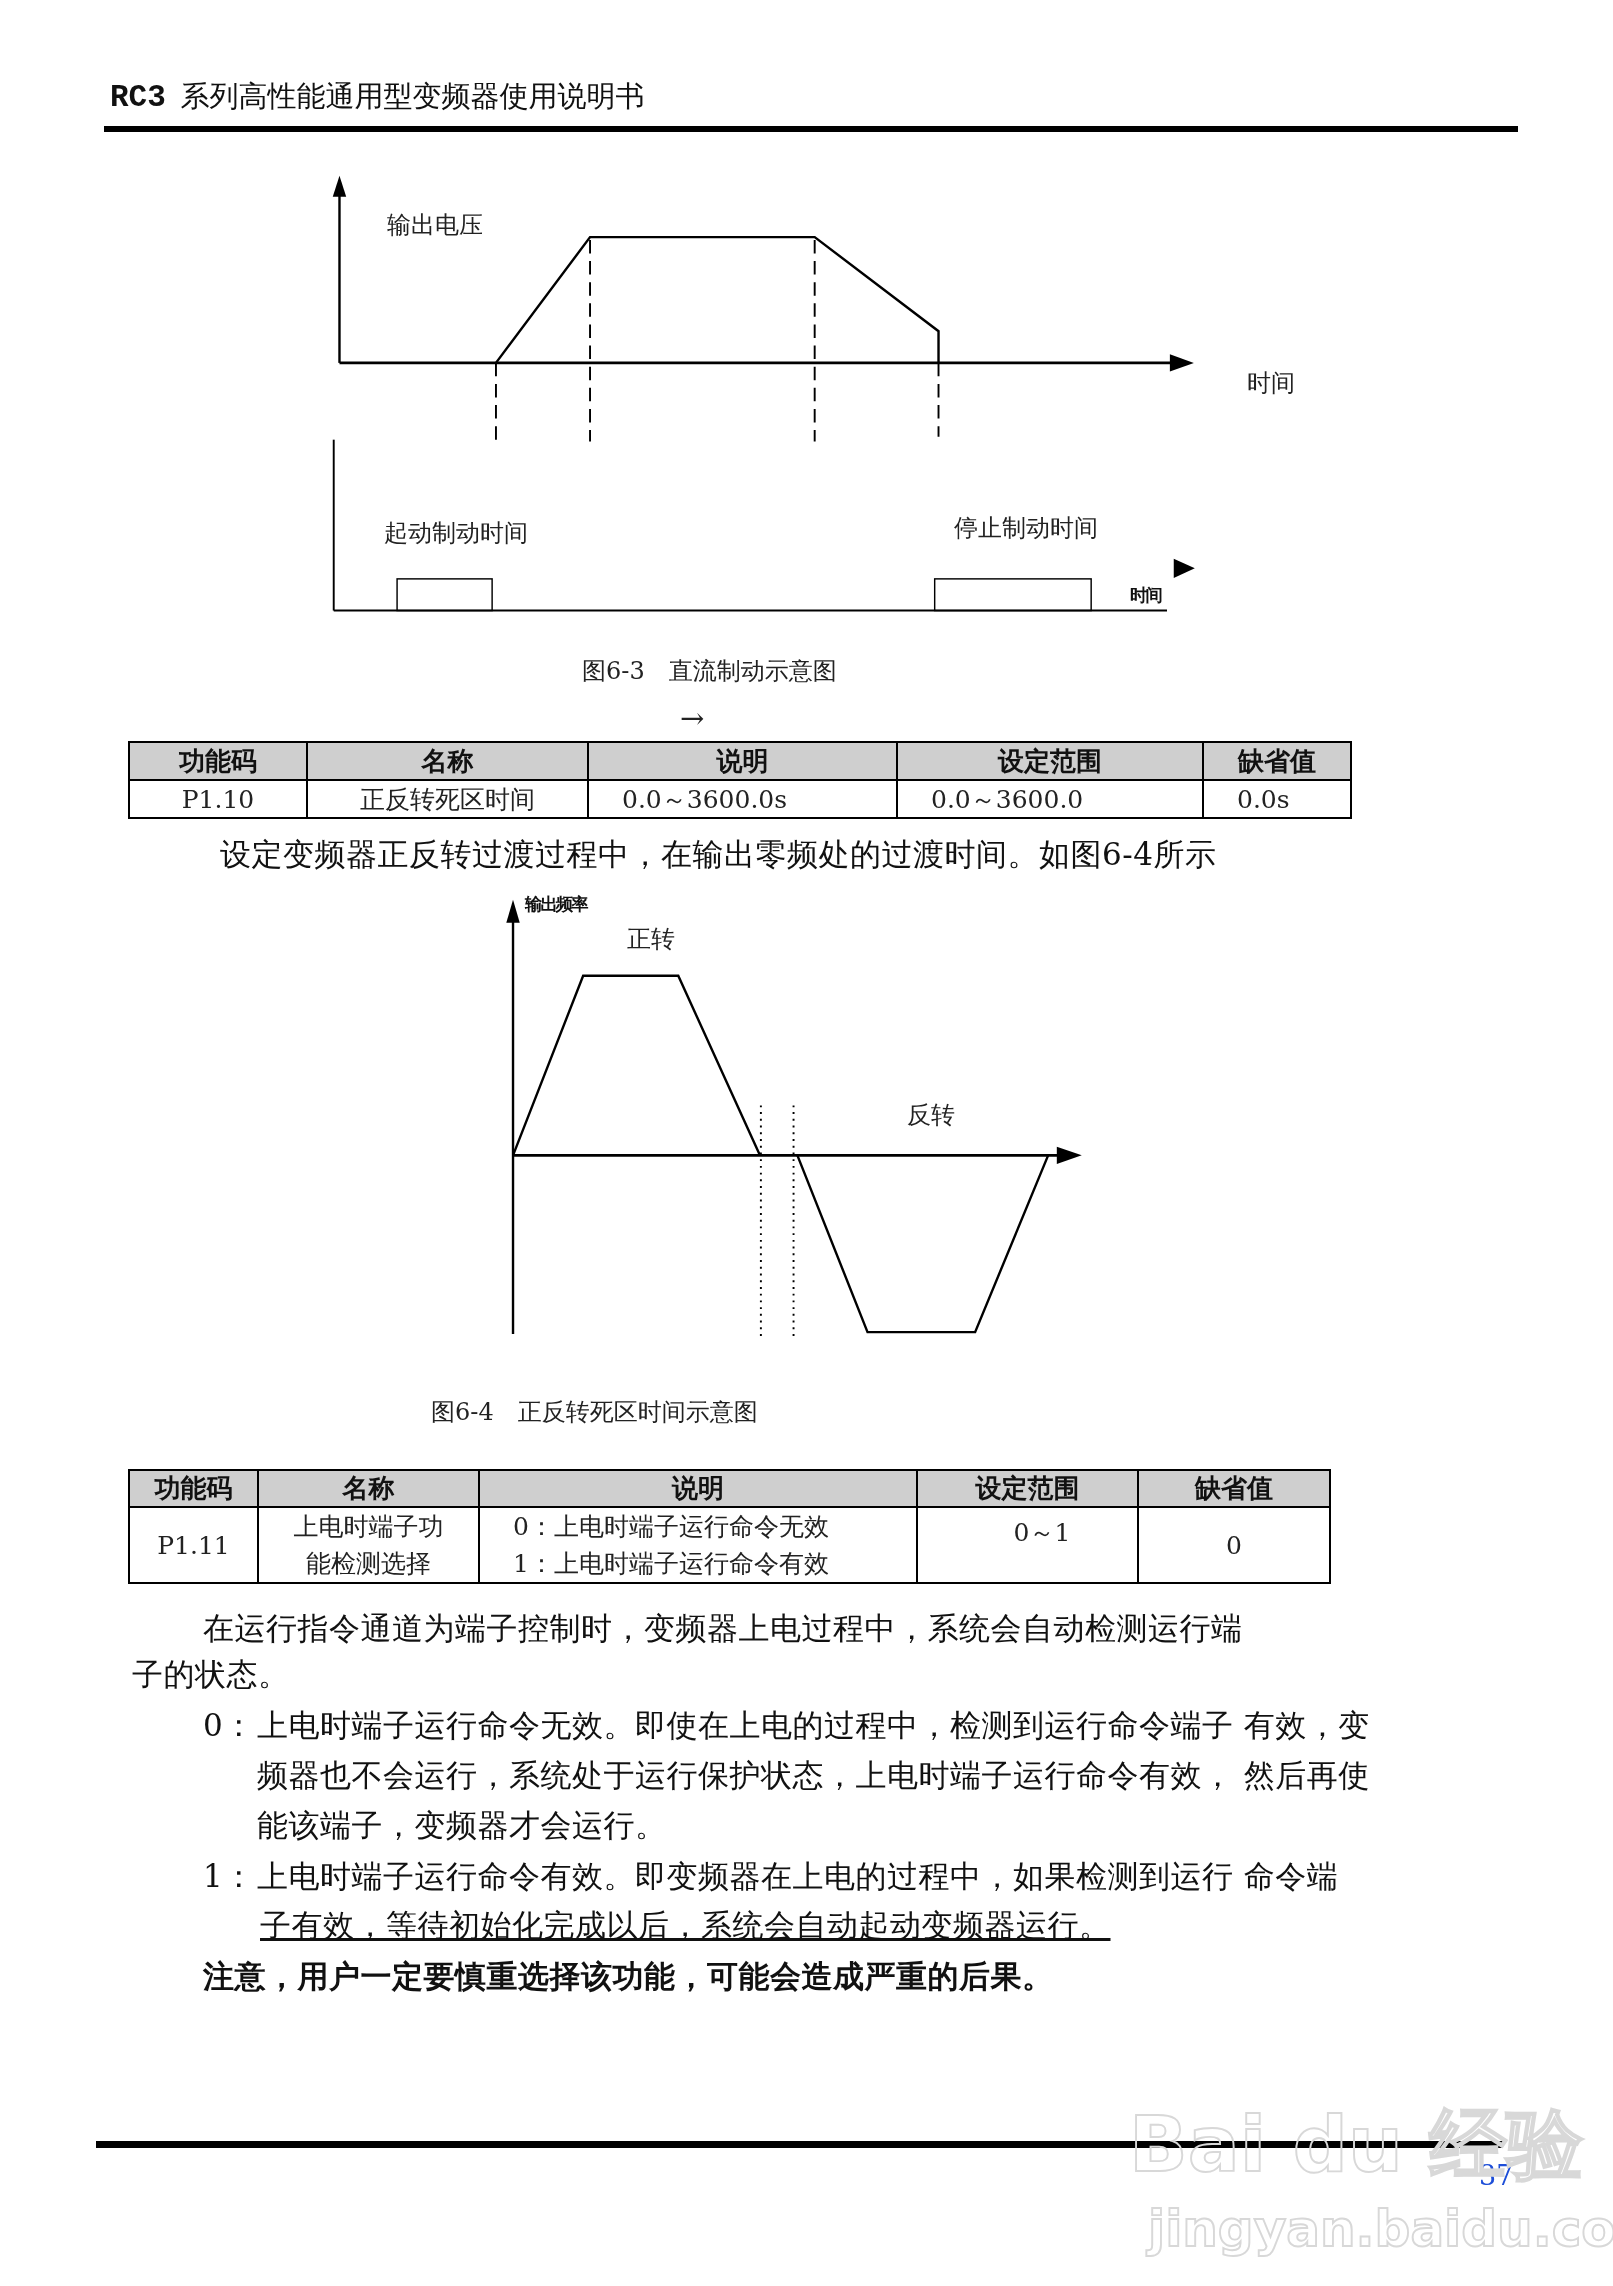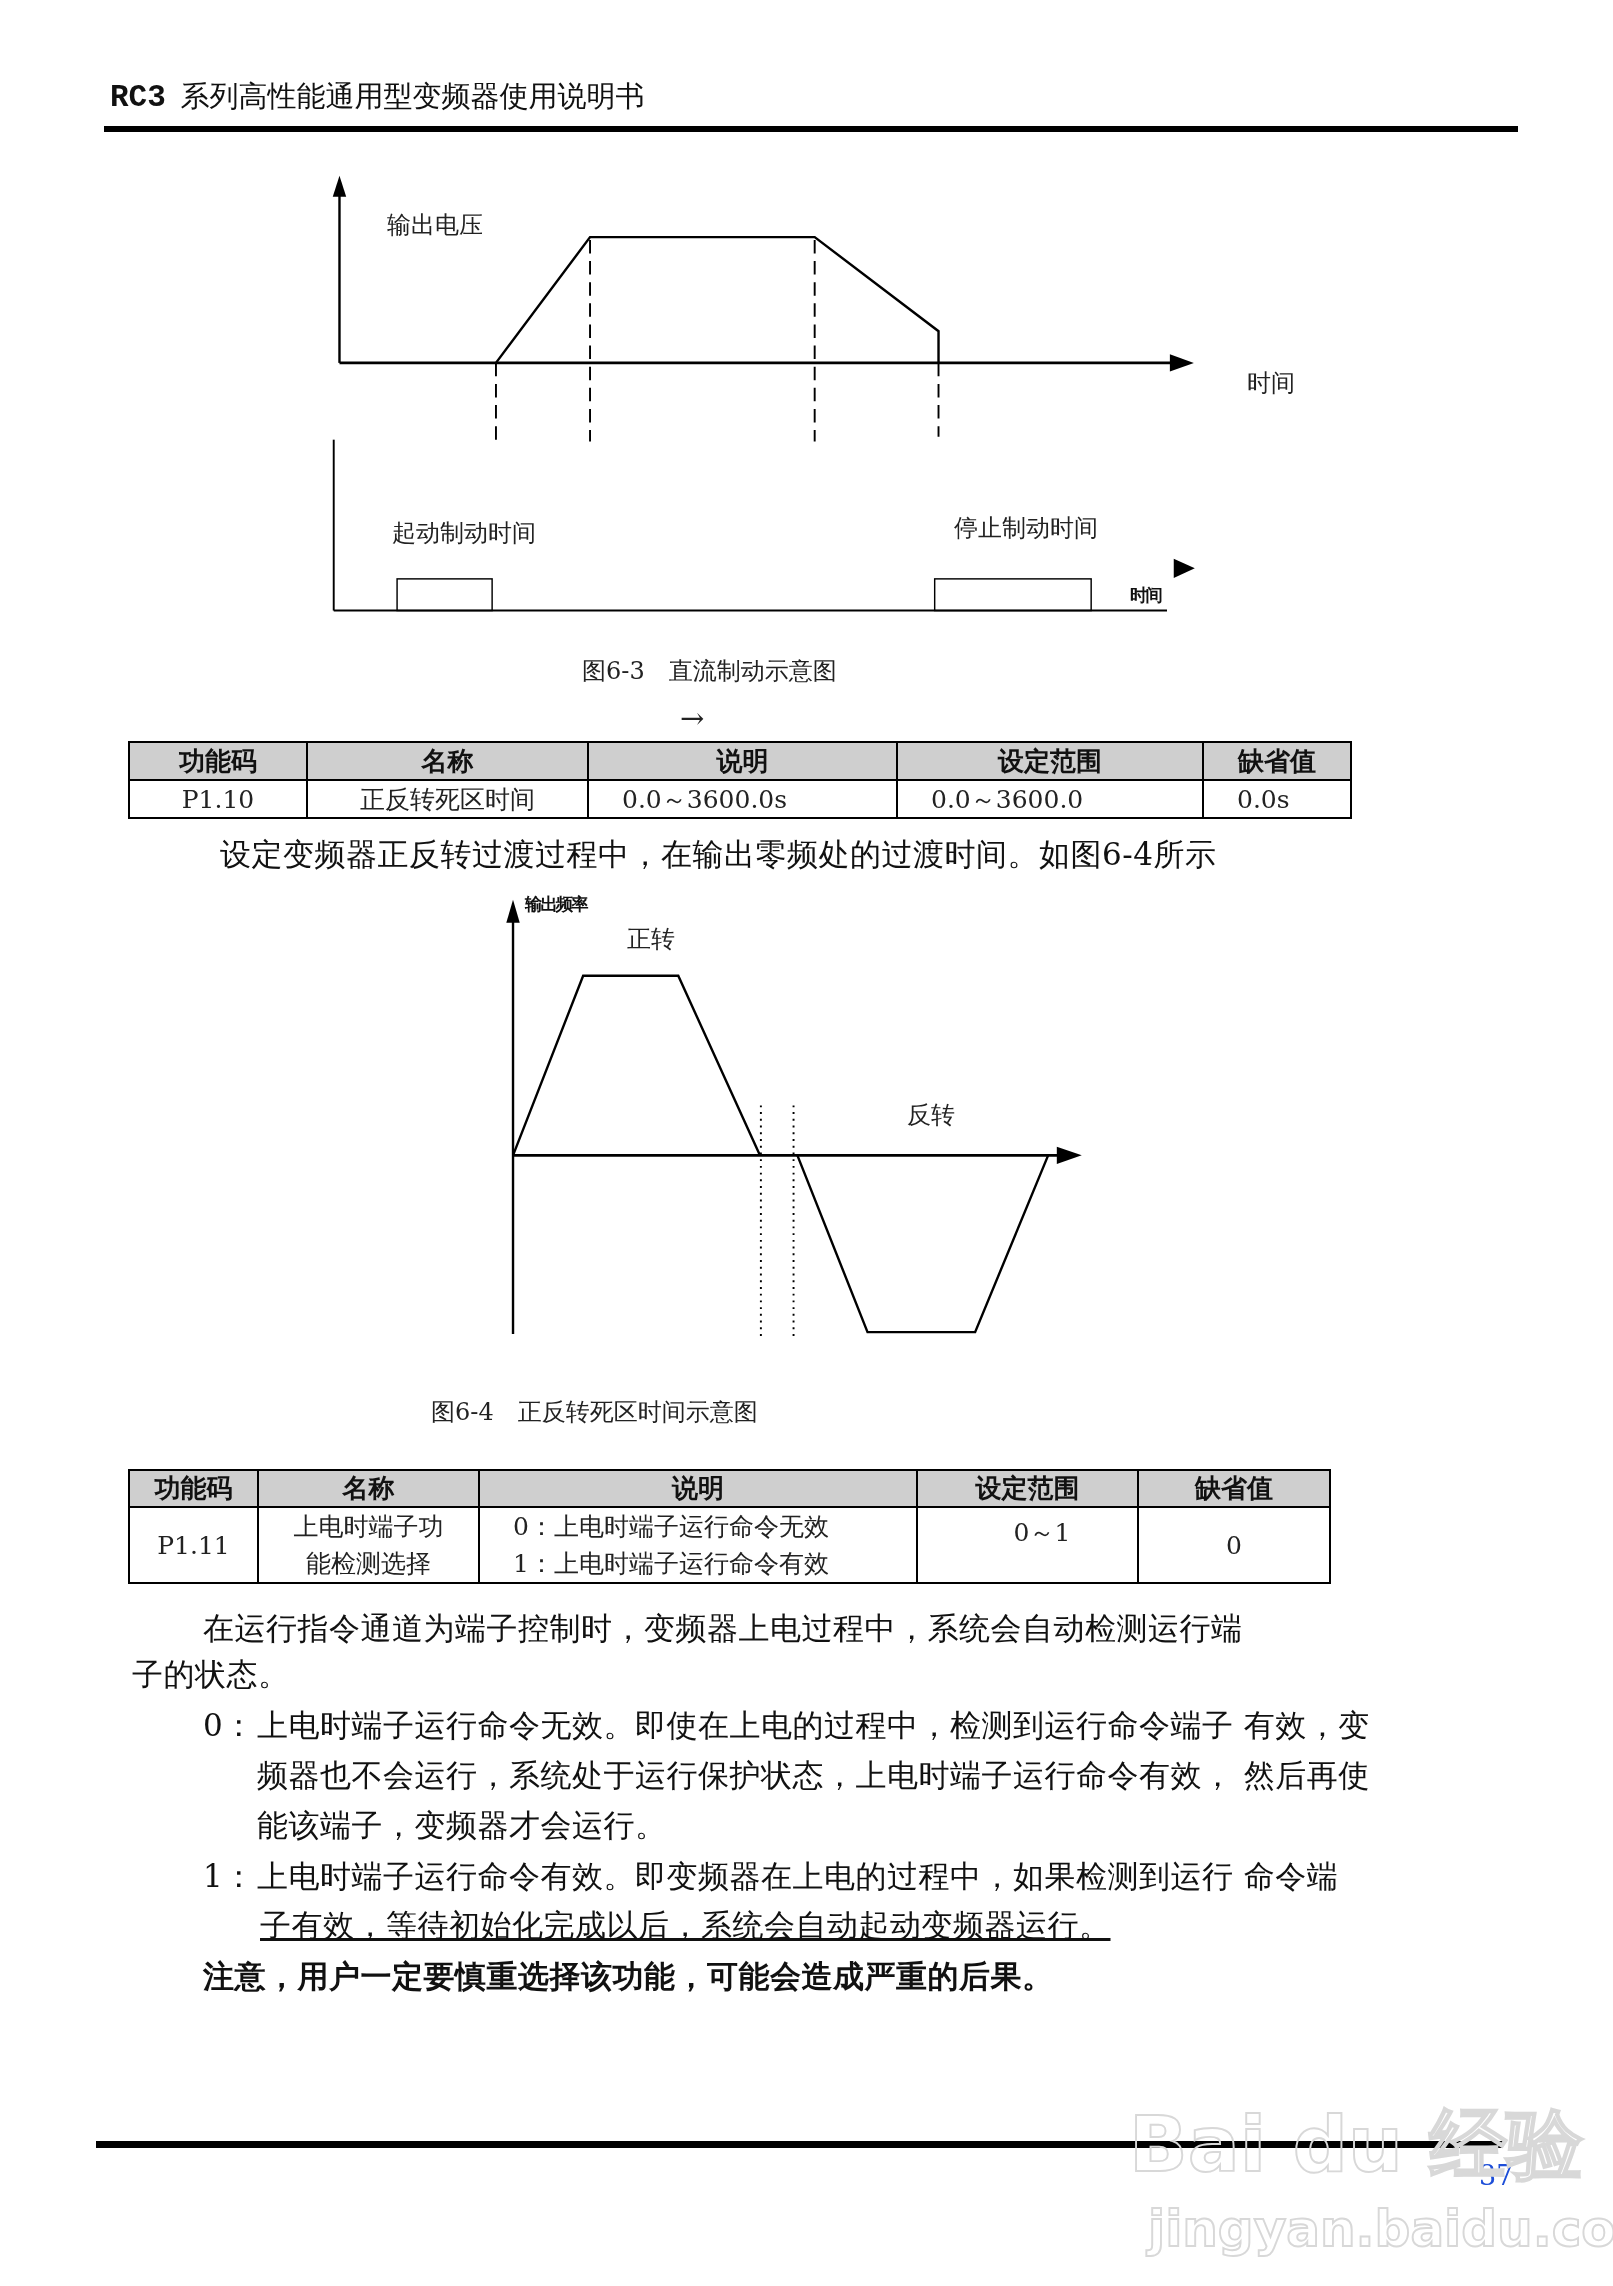--- a/index.html
+++ b/index.html
@@ -53,21 +53,21 @@
     <line x1="977" y1="378" x2="977" y2="455" stroke="#000" stroke-width="2" stroke-dasharray="14,8"></line>
 
     <line x1="347" y1="458" x2="347" y2="636" stroke="#000" stroke-width="2"></line>
     <line x1="347" y1="636" x2="1215" y2="636" stroke="#000" stroke-width="2"></line>
     <rect x="413" y="603" width="99" height="33" fill="none" stroke="#000" stroke-width="1.5"></rect>
     <rect x="973" y="603" width="163" height="33" fill="none" stroke="#000" stroke-width="1.5"></rect>
     <polygon points="1222,582 1244,592 1222,602" fill="#000"></polygon>
   </svg>
   <span class="abs label" style="left:387px; top:209px;">输出电压</span>
   <span class="abs label" style="left:1247px; top:367px;">时间</span>
-  <span class="abs label" style="left:392px; top:517px;">起动制动时间</span>
+  <span class="abs label" style="left:384px; top:517px;">起动制动时间</span>
   <span class="abs label" style="left:954px; top:512px;">停止制动时间</span>
   <span class="abs garble" style="left:1130px; top:583px;">时间</span>
 </div>
 
 <div class="abs caption" style="left:582px; top:655px;">图6-3　直流制动示意图</div>
 <div class="abs caption" style="left:680px; top:701px; font-size:29px;">→</div>
 
 <table class="param" style="left:128px; top:741px; width:1221px;">
   <colgroup>
     <col style="width:178px">

